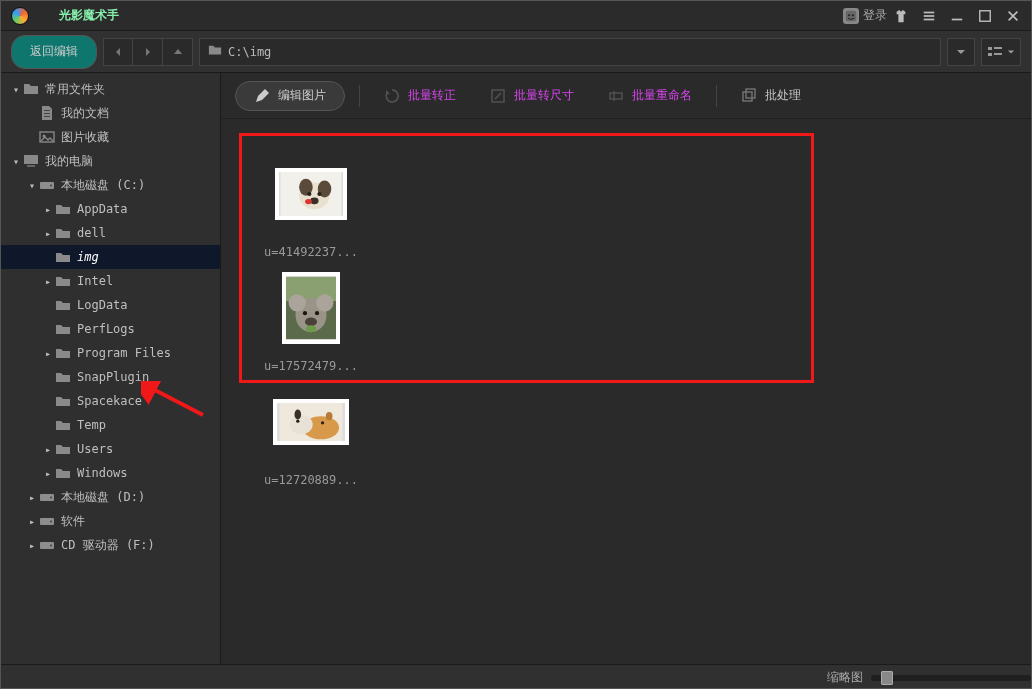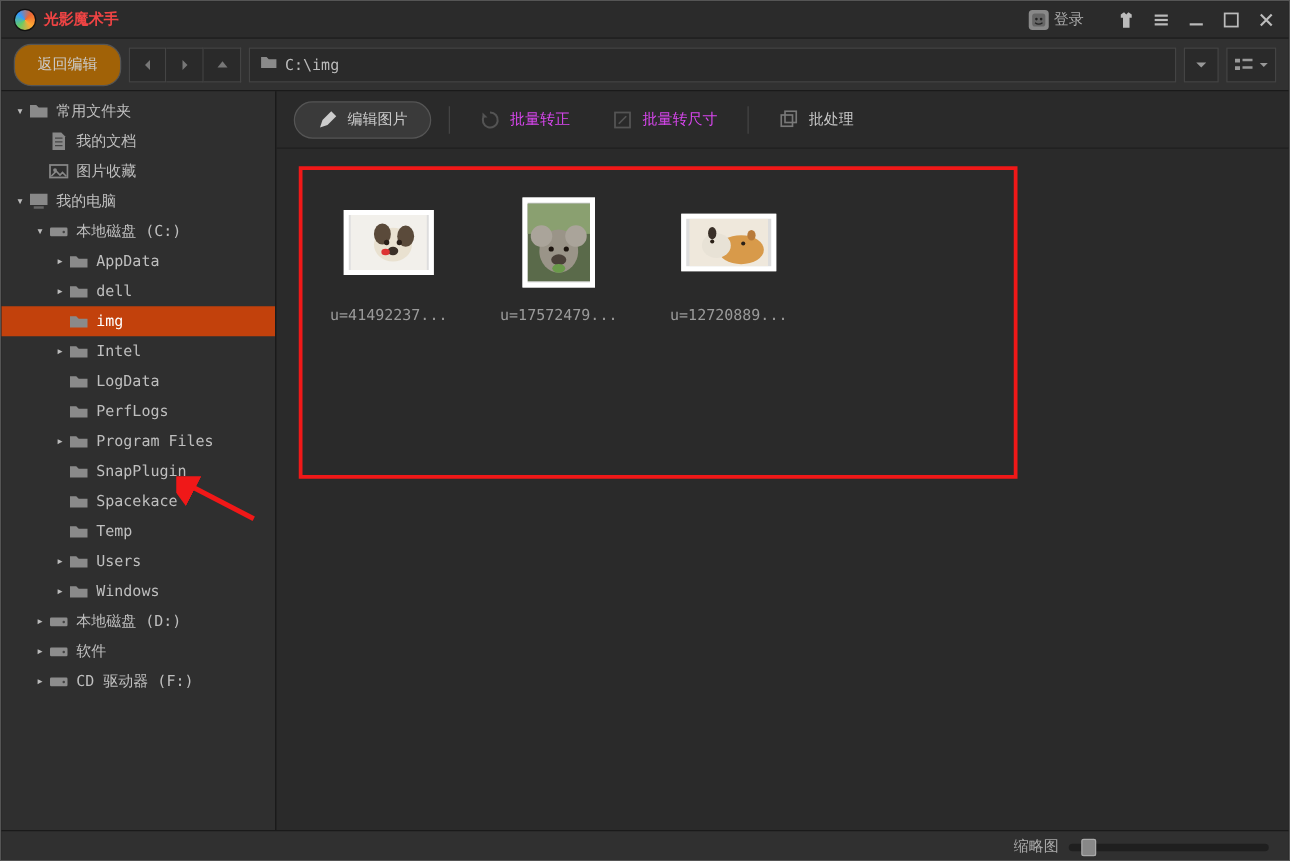--- a/index.html
+++ b/index.html
@@ -22,44 +22,44 @@
     align-items: center;
     padding: 0 4px;
     border-bottom: 1px solid #1a1a1a;
   }
   .app-icon {
     width: 18px; height: 18px; margin: 0 6px;
     border-radius: 50%;
     background: conic-gradient(from 45deg, #e63, #fa3, #6c6, #39f, #e63);
     border:1px solid #111;
   }
-  .app-title { font-weight: bold; color: #ef4444; flex: 0 0 auto; }
+  .app-title { font-weight: bold; color: #86efac; flex: 0 0 auto; margin-left: 24px; }
   .title-spacer { flex: 1; }
   .title-btns { display: flex; align-items: center; gap: 0; }
   .title-btn {
     width: 28px; height: 24px;
     display: flex; align-items: center; justify-content: center;
     color: #bbb; cursor: pointer;
   }
-  .login-area { display:flex;align-items:center;gap:4px;margin-right:20px;color:#aaa;cursor:pointer;}
+  .login-area { display:flex;align-items:center;gap:4px;margin-right:0;color:#aaa;cursor:pointer;}
   .login-face { width:16px;height:16px;background:#888;border-radius:3px;display:flex;align-items:center;justify-content:center;}
   .login-face svg{width:12px;height:12px;}
 
   
   .secondbar {
     height: 42px;
     background: #313131;
     display: flex; align-items: center;
     padding: 0 10px;
     gap: 6px;
     border-bottom:1px solid #1a1a1a;
   }
   .back-btn {
     height: 28px; padding: 16px 18px;
-    background: #a16207;
+    background: #0f766e;
     border: 1px solid #555;
     border-radius: 14px;
     display: flex; align-items: center; justify-content: center;
     color: #ccc;
     cursor:pointer;
   }
   .nav-btns { display:flex; }
   .nav-arrow {
     width: 30px; height: 28px; background: #2a2a2a;
     border: 1px solid #444;
@@ -91,21 +91,21 @@
     padding-top:4px;
     overflow-y:auto;
   }
   .tree-row {
     display:flex;align-items:center;height:24px;
     cursor:pointer;
     color:#bfbfbf;
     white-space:nowrap;
     font-family:"SimSun",monospace;
   }
-  .tree-row.selected { background:#c2410c; color:#fff;}
+  .tree-row.selected { background:#0f172a; color:#fff;font-style:italic;}
   .tree-toggle { width:14px; text-align:center; color:#bbb; font-size:10px;}
   .tree-indent { display:inline-block; }
   .tree-icon { width:16px;height:16px;margin-right:6px;display:inline-flex;align-items:center;justify-content:center;}
   .tree-icon svg{width:16px;height:16px;}
   .tree-label { }
   .arrow-annot {
     position:absolute;
     left:140px; top:308px;
     pointer-events:none;
   }
@@ -146,42 +146,42 @@
     position:relative;
     padding:20px;
   }
   .selection-box {
     position:absolute;
     left:18px; top:14px;
     width:575px; height:250px;
     border:3px solid #f01818;
     pointer-events:none;
   }
-  .thumbs-row { display:flex; gap:36px; padding:22px 20px;}
+  .thumbs-row { display:flex; gap:16px; padding:22px 20px;flex-direction:column;}
   .thumb-cell {
     width:100px;
     display:flex;flex-direction:column;align-items:center;
     gap:18px;
     cursor:pointer;
   }
   .thumb-imgwrap{
     width:82px;height:66px;
     display:flex;align-items:center;justify-content:center;
   }
   .thumb-img {
     border:4px solid #fff;
     background:#ddd;
   }
   .thumb-label { color:#9a9a9a; font-family:"SimSun",monospace; font-size:12px;}
 
   
   .statusbar {
     height:26px;background:#303030;border-top:1px solid #1a1a1a;
     display:flex;align-items:center;justify-content:flex-end;
-    padding:0 16px;gap:8px;color:#aaa;
+    padding:0 0;gap:8px;color:#aaa;
   }
   .slider {
     width:160px;height:6px;background:#1f1f1f;border-radius:3px;
     position:relative;
   }
   .slider-thumb{
     position:absolute;left:10px;top:-4px;
     width:12px;height:14px;background:#888;border-radius:2px;
     box-shadow:inset 0 0 0 1px #aaa;
   }
@@ -537,20 +537,29 @@
         <span>批量转正</span>
       </div>
       <div class="tool-btn ghost">
         <span class="tool-icon">
             <svg viewBox="0 0 16 16">
               <rect x="2" y="2" width="12" height="12" fill="none" stroke="#777" stroke-width="1.4"></rect>
               <path d="M5 11 L11 5" stroke="#777" stroke-width="1.4"></path>
             </svg>
           </span>
         <span>批量转尺寸</span>
+      </div>
+      <div class="tool-btn ghost">
+        <span class="tool-icon">
+            <svg viewBox="0 0 16 16">
+              <rect x="2" y="5" width="12" height="6" fill="none" stroke="#777" stroke-width="1.3"></rect>
+              <path d="M6 3 v10" stroke="#777" stroke-width="1.3"></path>
+            </svg>
+          </span>
+        <span>批量重命名</span>
       </div>
       <div class="tool-sep"></div>
       <div class="tool-btn ghost" style="color:#c8c8c8">
         <span class="tool-icon">
             <svg viewBox="0 0 16 16">
               <rect x="2" y="4" width="9" height="9" fill="none" stroke="#bbb" stroke-width="1.3"></rect>
               <rect x="5" y="1" width="9" height="9" fill="none" stroke="#bbb" stroke-width="1.3"></rect>
             </svg>
           </span>
         <span>批处理</span>

